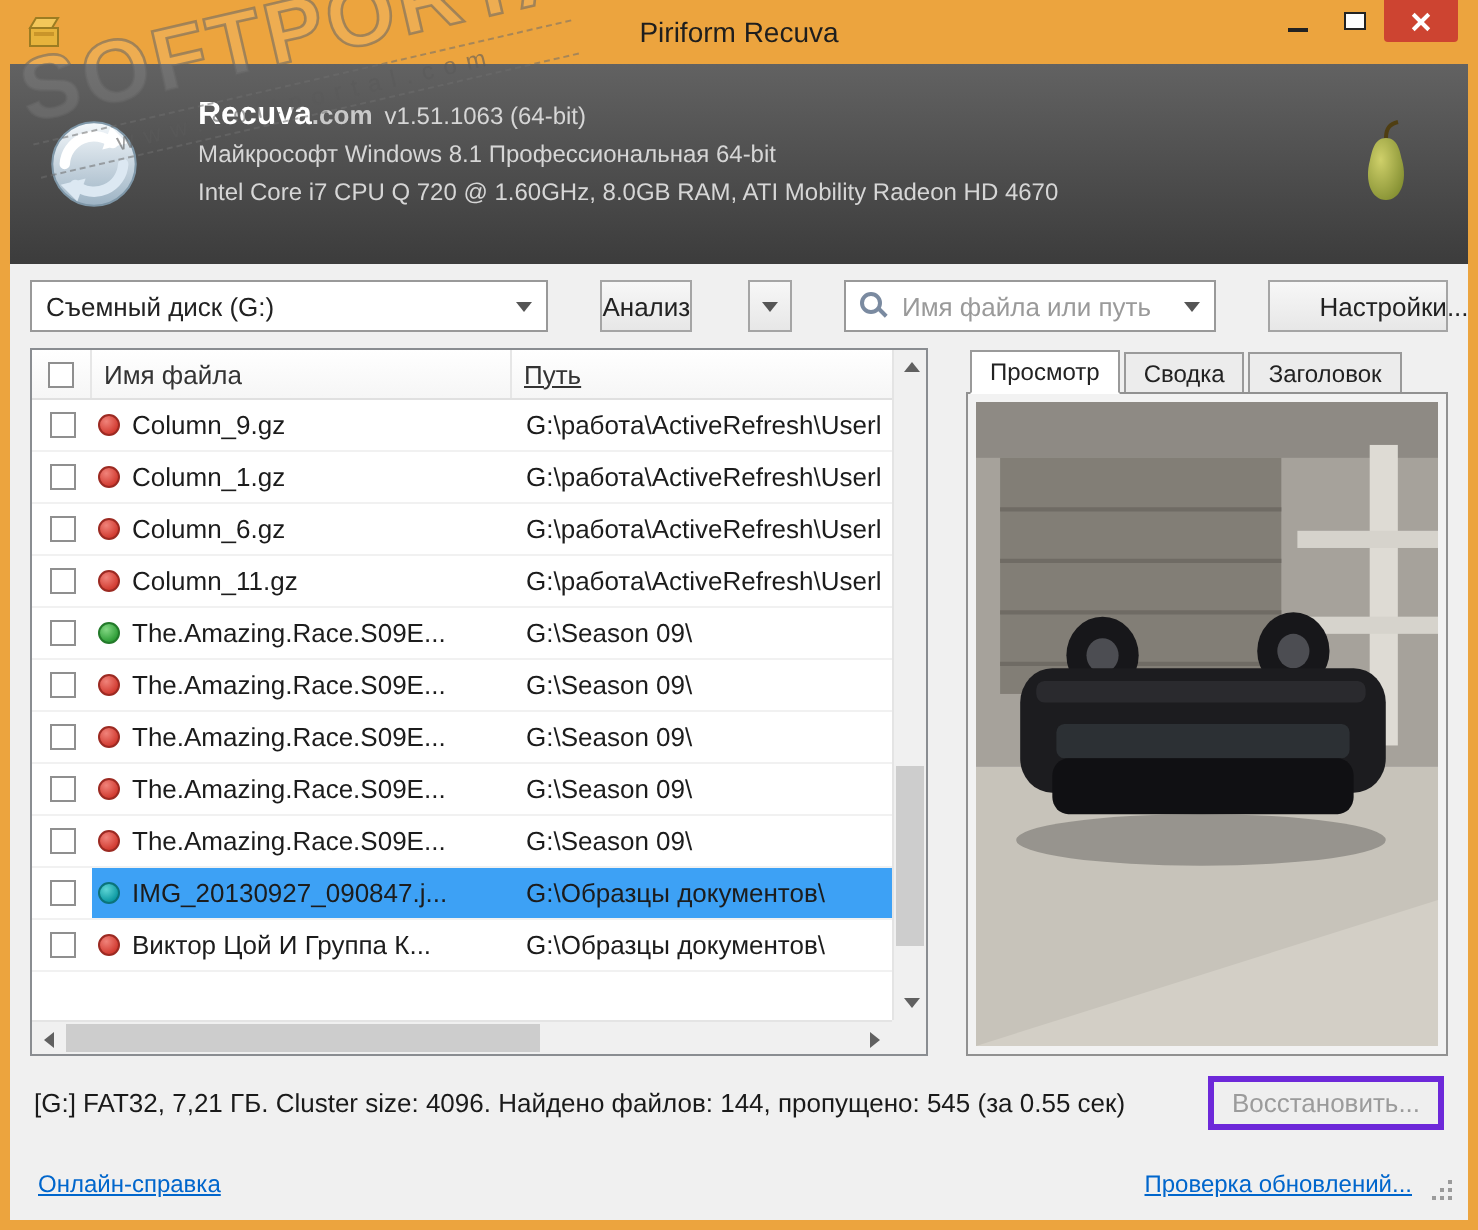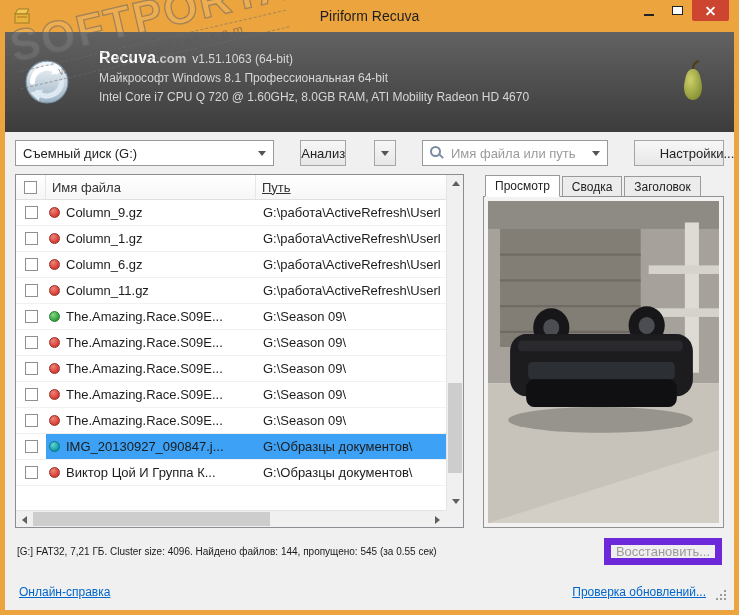--- a/index.html
+++ b/index.html
@@ -103,22 +103,22 @@
   .preview { width:241px; flex:none; display:flex; flex-direction:column; }
   .tabs { height:22px; display:flex; align-items:flex-end; padding-left:2px; flex:none; }
   .tab { height:20px; display:flex; align-items:center; padding:0 9px; font-size:12px; color:#222;
          background:#ececec; border:1px solid #9a9a9a; border-bottom:none; margin-right:2px; position:relative; z-index:1; }
   .tab.active { height:22px; background:#fff; z-index:3; margin-bottom:-1px; border-bottom:1px solid #fff;text-align:center; }
   .preview-box { flex:1; border:1px solid #919191; background:#f2f2f2; padding:4px; position:relative; z-index:2; }
   .photo { width:100%; height:100%; display:block; }
 
   
   .statusbar { height:46px; flex:none; display:flex; align-items:center; padding:0 12px; }
-  .status-text { font-size:10px; color:#1a1a1a; }
-  .recover-btn { margin-left:auto; width:118px; height:27px; border:7px solid #6d28d9; background:#efefef; color:#9b9b9b;
+  .status-text { font-size:13px; color:#1a1a1a; }
+  .recover-btn { margin-left:auto; width:118px; height:27px; border:3px solid #6d28d9; background:#efefef; color:#9b9b9b;
                  font-size:13px; font-family:"Liberation Sans",sans-serif; display:flex; align-items:center; justify-content:center; }
 
   
   .footer { height:36px; flex:none; display:flex; align-items:center; padding:0 14px; position:relative; }
   .link { font-size:12px; color:#0066cc; text-decoration:underline; cursor:pointer; }
   .link-right { margin-left:auto; margin-right:14px; }
   .grip { position:absolute; right:6px; bottom:8px; width:12px; height:12px; }
   .grip::before { content:""; position:absolute; left:0; top:8px; width:2px; height:2px; background:#9b9b9b;
                   box-shadow:4px 0 0 #9b9b9b, 8px 0 0 #9b9b9b, 4px -4px 0 #9b9b9b, 8px -4px 0 #9b9b9b, 8px -8px 0 #9b9b9b; }
 </style>

